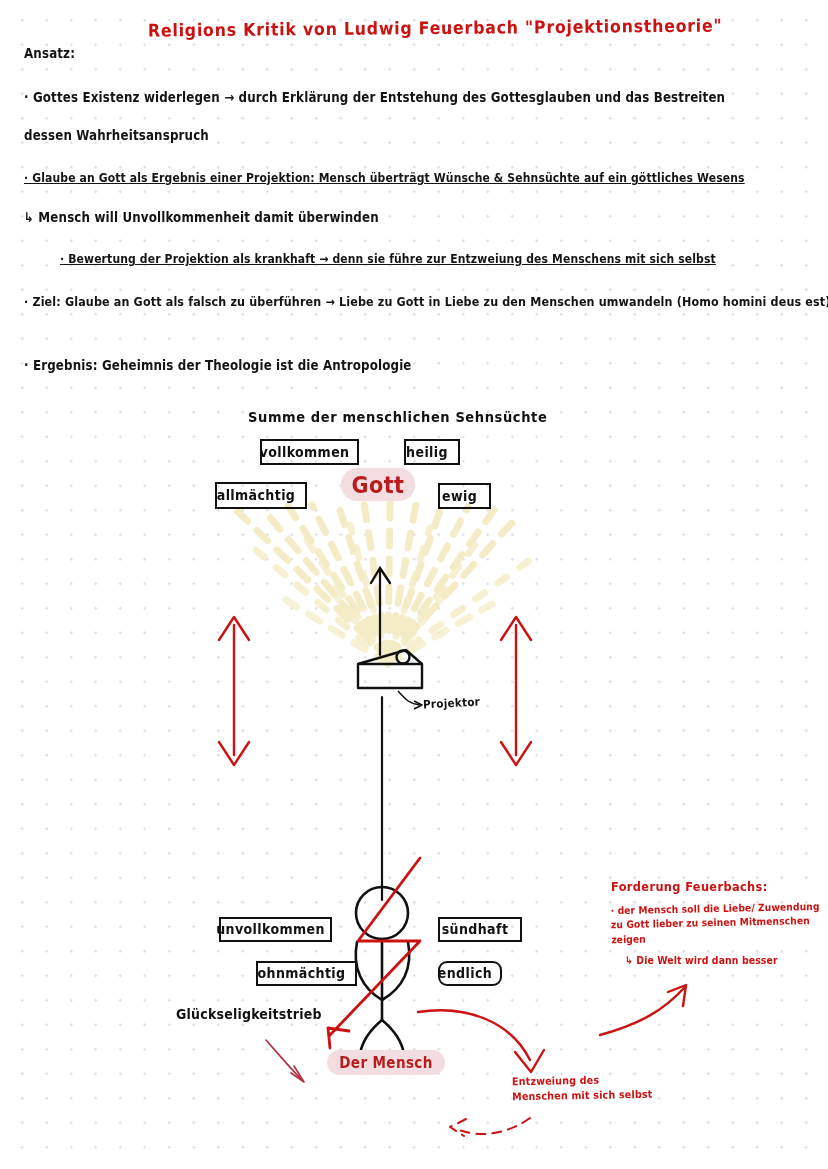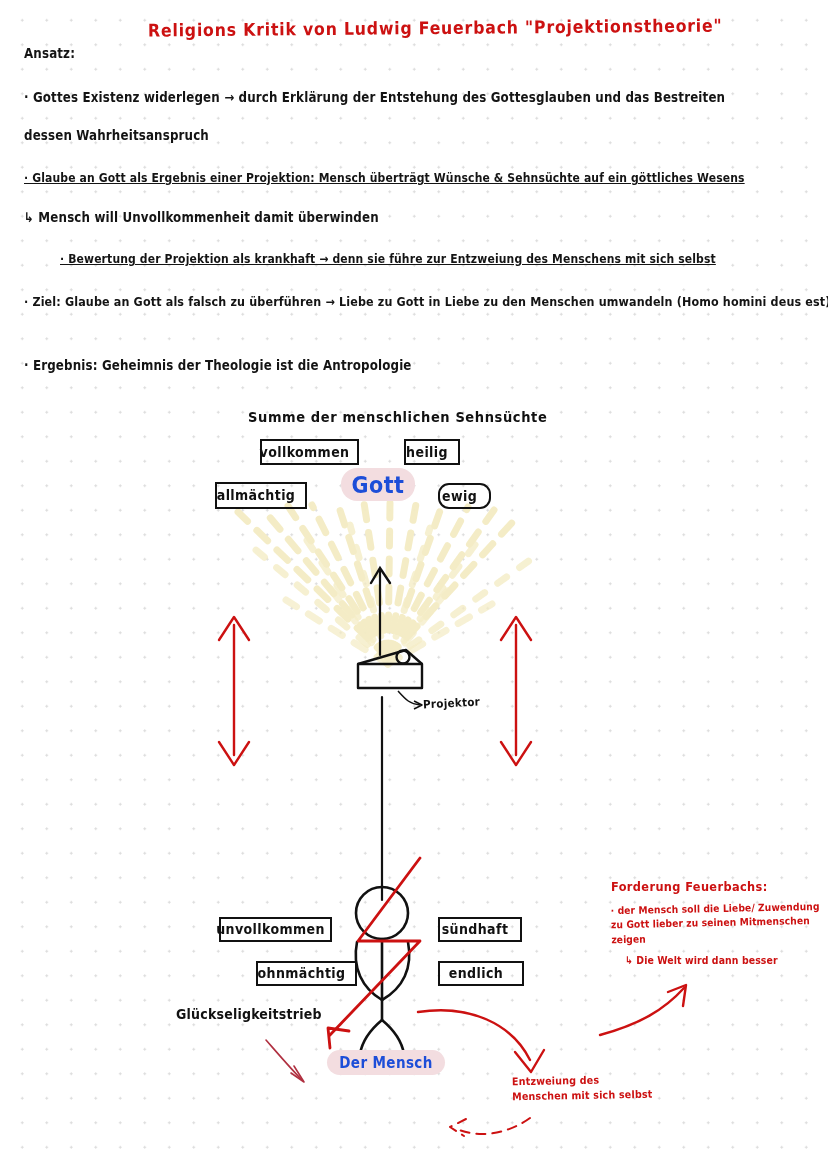--- a/index.html
+++ b/index.html
@@ -79,21 +79,21 @@
   }
 
   .highlight-pill {
     position: absolute;
     display: flex;
     align-items: center;
     justify-content: center;
     border-radius: 16px;
     white-space: nowrap;
     font-weight: 700;
-    color: #1d4ed8;
+    color: #b91c1c;
   }
 
   #gott-pill {
     left: 341px; top: 468px;
     width: 74px; height: 33px;
     background: #f3dde0;
     font-size: 23px;
     letter-spacing: 0.5px;
   }
   #mensch-pill {
@@ -289,33 +289,33 @@
   </svg>
 
   <div class="txt handwritten" id="summe-label">Summe der menschlichen Sehnsüchte</div>
 
   <div class="kbox handwritten" style="left:260px; top:439px; width:99px; height:26px;">vollkommen</div>
 
   <div class="kbox handwritten" style="left:404px; top:439px; width:56px; height:26px;">heilig</div>
 
   <div class="kbox handwritten" style="left:215px; top:482px; width:92px; height:27px;">allmächtig</div>
 
-  <div class="kbox handwritten" style="left:438px; top:483px; width:53px; height:26px;border-radius:11px;">ewig</div>
+  <div class="kbox handwritten" style="left:438px; top:483px; width:53px; height:26px;">ewig</div>
 
   <div class="highlight-pill handwritten" id="gott-pill">Gott</div>
 
   <div class="txt handwritten" id="projektor-label">Projektor</div>
 
   <div class="kbox handwritten" style="left:219px; top:917px; width:113px; height:25px;">unvollkommen</div>
 
   <div class="kbox handwritten" style="left:438px; top:917px; width:84px; height:25px;text-align:center;">sündhaft</div>
 
   <div class="kbox handwritten" style="left:256px; top:961px; width:101px; height:25px;">ohnmächtig</div>
 
-  <div class="kbox handwritten" style="left:438px; top:961px; width:86px; height:25px;">endlich</div>
+  <div class="kbox handwritten" style="left:438px; top:961px; width:64px; height:25px;border-radius:9px;">endlich</div>
 
   <div class="txt handwritten" id="glueck-label">Glückseligkeitstrieb</div>
 
   <div class="highlight-pill handwritten" id="mensch-pill">Der Mensch</div>
 
   <div id="forderung">
     <div class="f-head handwritten">Forderung Feuerbachs:</div>
     <div class="f-body handwritten">· der Mensch soll die Liebe/ Zuwendung zu Gott lieber zu seinen Mitmenschen zeigen</div>
     <div class="f-sub handwritten">↳ Die Welt wird dann besser</div>
   </div>

